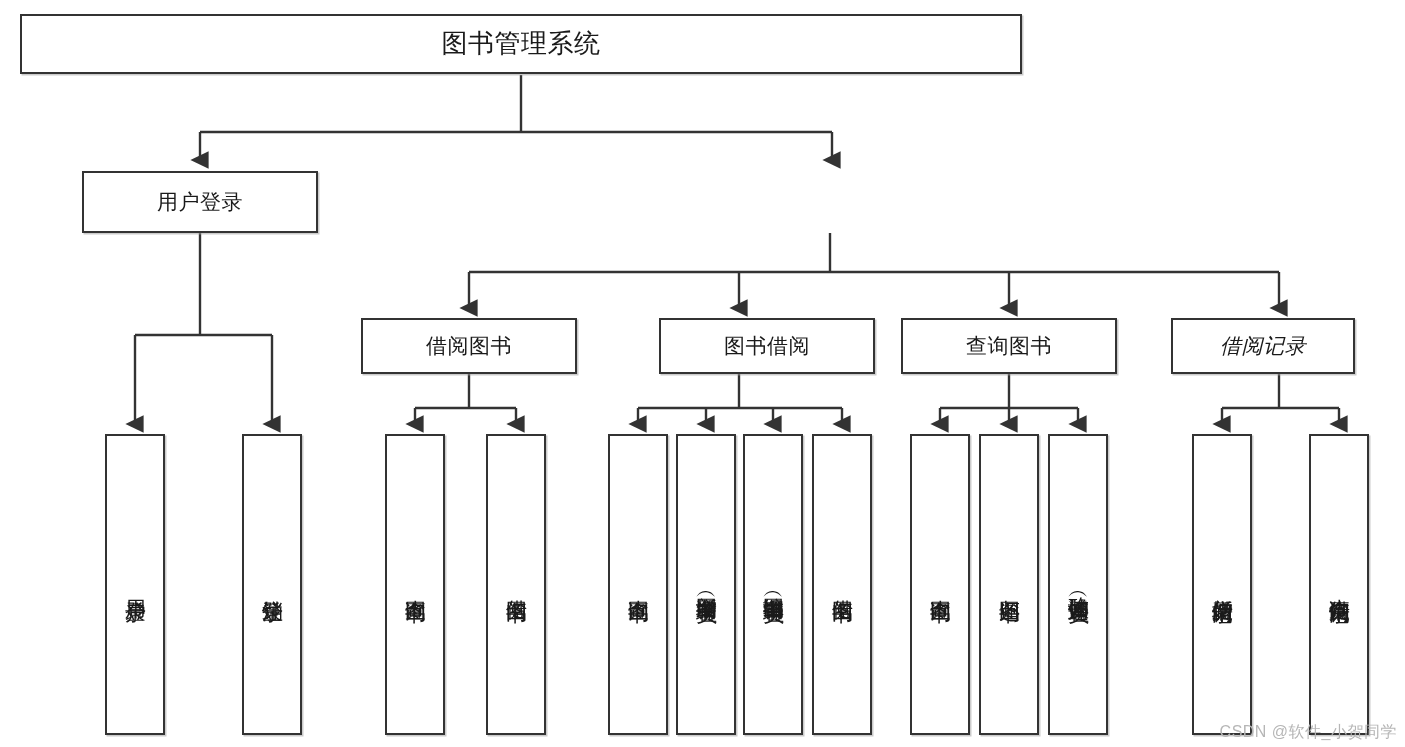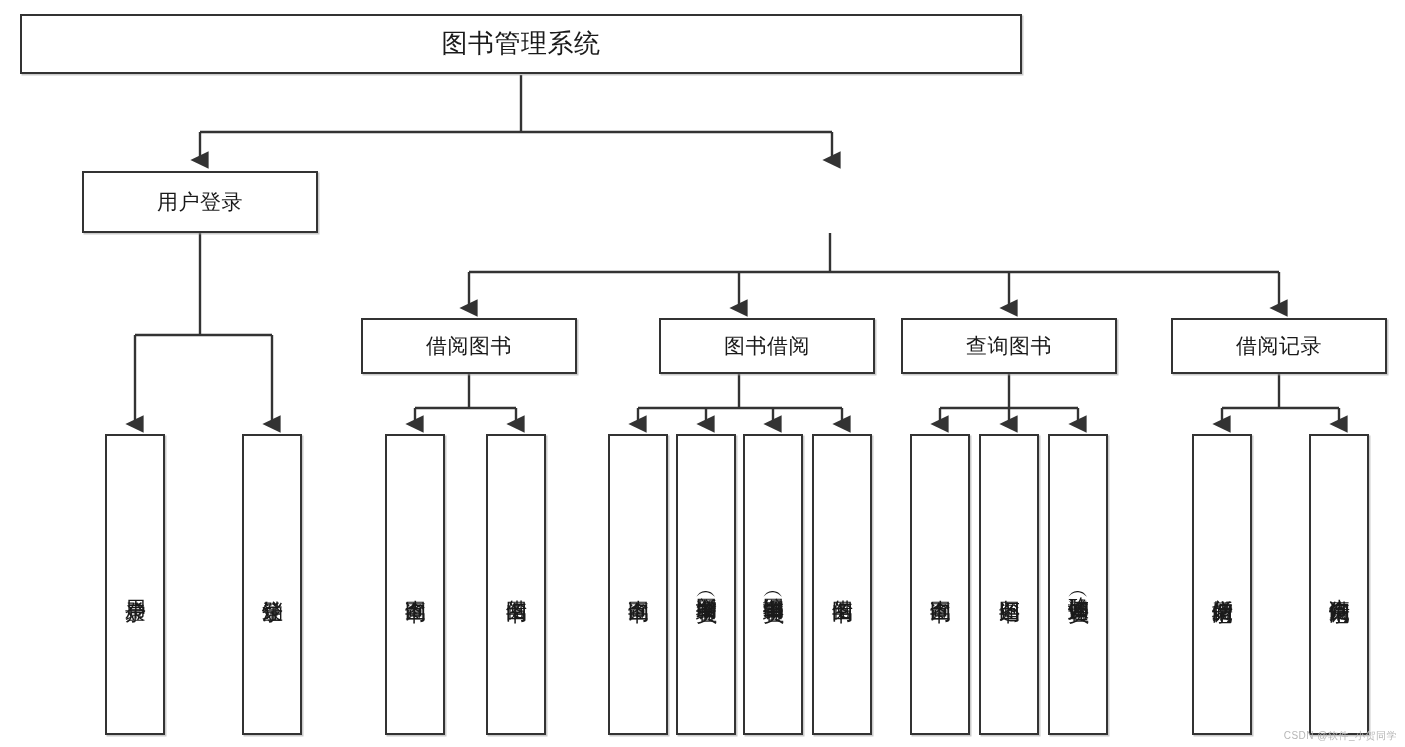--- a/index.html
+++ b/index.html
@@ -62,21 +62,21 @@
     line-height: 1.28;
     letter-spacing: 1px;
     color: #1a1a1a;
     white-space: nowrap;
     text-align: center;
   }
   .watermark {
     position: absolute;
     right: 8px;
     bottom: 4px;
-    font-size: 10px;
+    font-size: 16px;
     color: #b6b6b6;
     letter-spacing: 0.5px;
     white-space: nowrap;
     user-select: none;
   }
 </style>
 </head>
 <body>
 
 <div id="canvas">
@@ -142,21 +142,21 @@
 
   <div class="node" style="left:361px; top:318px; width:216px; height:56px;">
     <span class="node-label">借阅图书</span>
   </div>
   <div class="node" style="left:659px; top:318px; width:216px; height:56px;">
     <span class="node-label">图书借阅</span>
   </div>
   <div class="node" style="left:901px; top:318px; width:216px; height:56px;">
     <span class="node-label">查询图书</span>
   </div>
-  <div class="node" style="left:1171px; top:318px; width:216px; height:56px;">
+  <div class="node" style="left:1171px; top:318px; width:184px; height:56px;font-style:italic;">
     <span class="node-label">借阅记录</span>
   </div>
 
   <div class="leaf" style="left:105px; top:434px; width:60px; height:301px;">
     <span class="leaf-label">用户登录</span>
   </div>
   <div class="leaf" style="left:242px; top:434px; width:60px; height:301px;">
     <span class="leaf-label">注销登录</span>
   </div>
 

